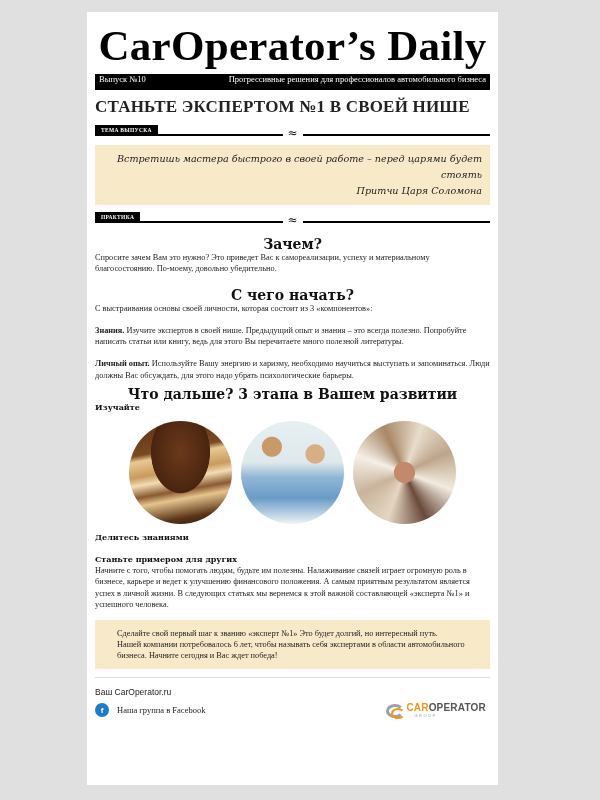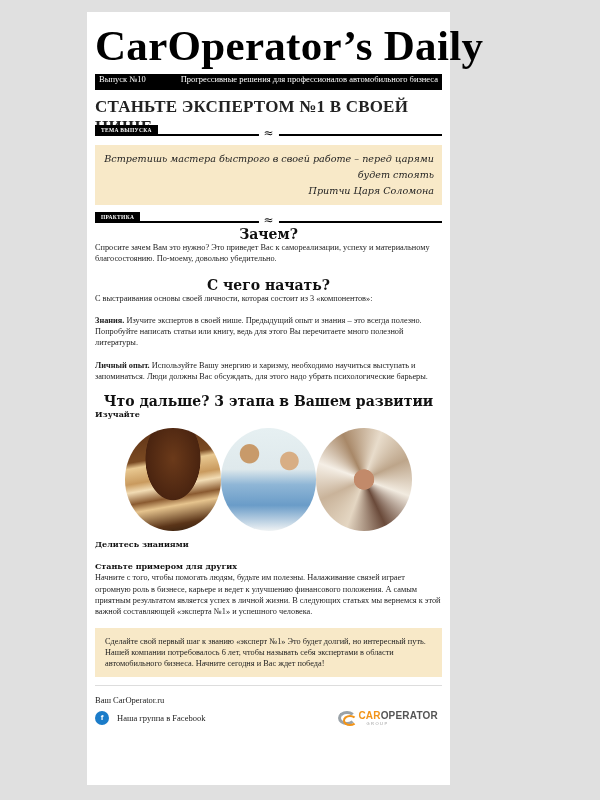--- a/index.html
+++ b/index.html
@@ -1,19 +1,19 @@
 <!DOCTYPE html>
 <html><head>
 <meta charset="utf-8">
 <style>
   * { box-sizing: border-box; margin: 0; padding: 0; }
   html, body { width: 600px; height: 800px; background: #e0e0e0; overflow: hidden; }
   body { font-family: "DejaVu Serif", "Liberation Serif", serif; color: #222; }
   .page {
-    position: absolute; left: 87px; top: 12px; width: 363px; height: 773px;
+    position: absolute; left: 87px; top: 12px; width: 411px; height: 773px;
     background: #fff; padding: 0 8px;
   }
   .masthead {
     font-family: "Liberation Serif", "DejaVu Serif", serif;
     font-weight: bold; font-size: 43px; letter-spacing: 0.3px;
     text-align: center; color: #000; line-height: 48px; padding-top: 10px; height: 62px;
     white-space: nowrap;
   }
   .issue-bar {
     background: #000; color: #fff; height: 16px;
@@ -54,26 +54,26 @@
       radial-gradient(ellipse at 50% 30%, #6b3a1a 0%, #4a2410 40%, transparent 41%),
       linear-gradient(170deg, #5a2e14 0%, #7a4a22 30%, #e9c992 35%, #c99a5e 48%, #f2dcb4 55%, #8a5a30 65%, #e6c48e 72%, #5a3418 88%, #2a1a0c 100%); }
   .c-people { background:
       radial-gradient(circle at 30% 25%, #c89a6a 0 9%, transparent 10%),
       radial-gradient(circle at 72% 32%, #d8ae84 0 9%, transparent 10%),
       linear-gradient(180deg, #e6f0f2 0%, #dfe9ec 40%, #8fb6d6 55%, #6a9cc8 75%, #f0f3f4 100%); }
   .c-hands { background:
       radial-gradient(circle at 50% 50%, #c28a6a 0 14%, transparent 15%),
       conic-gradient(from 20deg, #e8dccb, #bda58a, #f2ebe0, #6a4a3a, #e4d6c2, #c9b39a, #f5efe6, #a88868, #e8dccb); }
   .cta-box {
-    background: #f8e9c8; margin-top: 10px; padding: 8px 10px; font-family: "Liberation Serif", serif;
+    background: #f8e9c8; margin-top: 10px; padding: 8px 22px; font-family: "Liberation Serif", serif;
     font-size: 8.3px; line-height: 11px; color: #222;
   }
   .hr-light { height: 1px; background: #ddd; margin-top: 8px; }
   .footer { margin-top: 9px; position: relative; }
-  .site-line { font-family: Liberation Serif, serif; font-size: 8.5px; color: #222; }
+  .site-line { font-family: Liberation Sans, sans-serif; font-size: 8.5px; color: #222; }
   .social-row { display: flex; align-items: center; margin-top: 5px; height: 16px; }
   .social-icon {
     width: 14px; height: 14px; border-radius: 50%; background: #1b7cc9; color: #fff;
     font-family: "Liberation Sans", sans-serif; font-weight: bold; font-size: 8px;
     display: flex; align-items: center; justify-content: center; margin-right: 8px;
   }
   .social-label { font-family: "Liberation Serif", serif; font-size: 8.5px; color: #222; }
   .logo { position: absolute; right: 4px; top: 16px; display: flex; align-items: center; }
   .logo-swoosh {
     width: 18px; height: 14px; border-radius: 50%;
@@ -111,29 +111,29 @@
     <div>Встретишь мастера быстрого в своей работе – перед царями будет стоять</div>
     <div>Притчи Царя Соломона</div>
   </div>
 
   <div class="section-divider" style="margin-top:7px">
     <div class="rule-line"></div>
     <span class="section-tag">ПРАКТИКА</span>
     <span class="ornament">≈</span>
   </div>
 
-  <div class="h2" style="">Зачем?</div>
+  <div class="h2" style="margin-top:10px">Зачем?</div>
   <p>Спросите зачем Вам это нужно? Это приведет Вас к самореализации, успеху и материальному благосостоянию. По-моему, довольно убедительно.</p>
 
   <div class="h2" style="margin-top:12px">С чего начать?</div>
   <p>С выстраивания основы своей личности, которая состоит из 3 «компонентов»:</p>
   <p style="margin-top:11px"><span class="bold">Знания.</span><span> Изучите экспертов в своей нише. Предыдущий опыт и знания – это всегда полезно. Попробуйте написать статьи или книгу, ведь для этого Вы перечитаете много полезной литературы.</span></p>
   <p style="margin-top:11px"><span class="bold">Личный опыт.</span><span> Используйте Вашу энергию и харизму, необходимо научиться выступать и запоминаться. Люди должны Вас обсуждать, для этого надо убрать психологические барьеры.</span></p>
 
-  <div class="h2" style="margin-top:11px">Что дальше? 3 этапа в Вашем развитии</div>
+  <div class="h2" style="margin-top:5px">Что дальше? 3 этапа в Вашем развитии</div>
   <div class="sub">Изучайте</div>
 
   <div class="circles">
     <div class="circle c-books"></div>
     <div class="circle c-people"></div>
     <div class="circle c-hands"></div>
   </div>
 
   <div class="sub" style="margin-top:8px">Делитесь знаниями</div>
 

